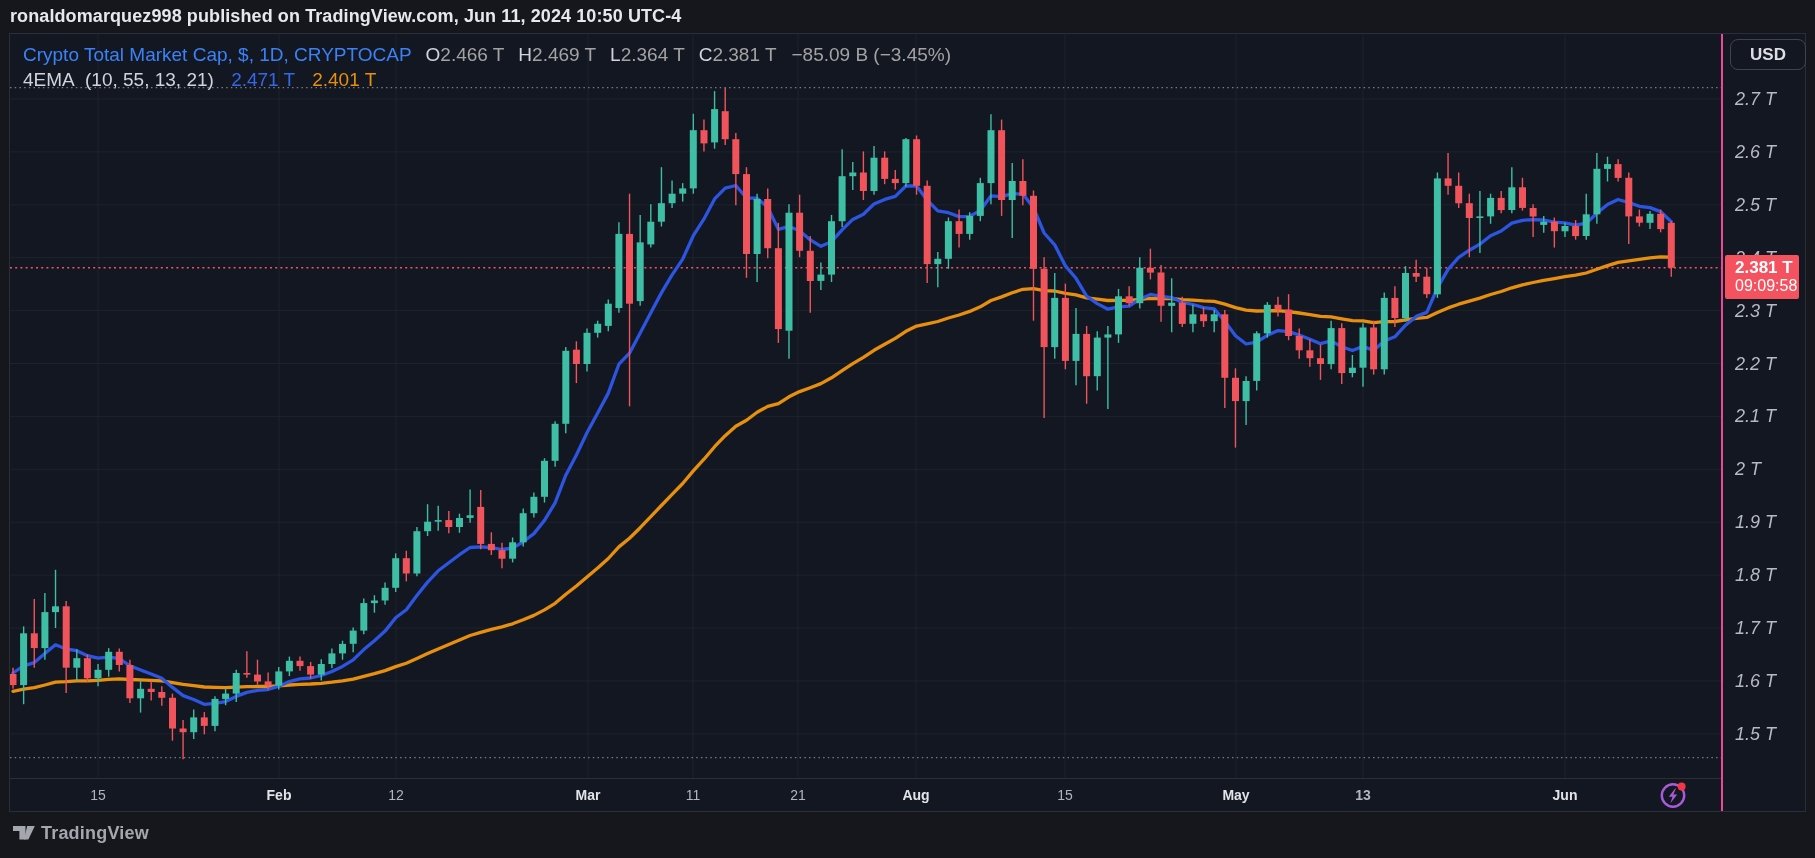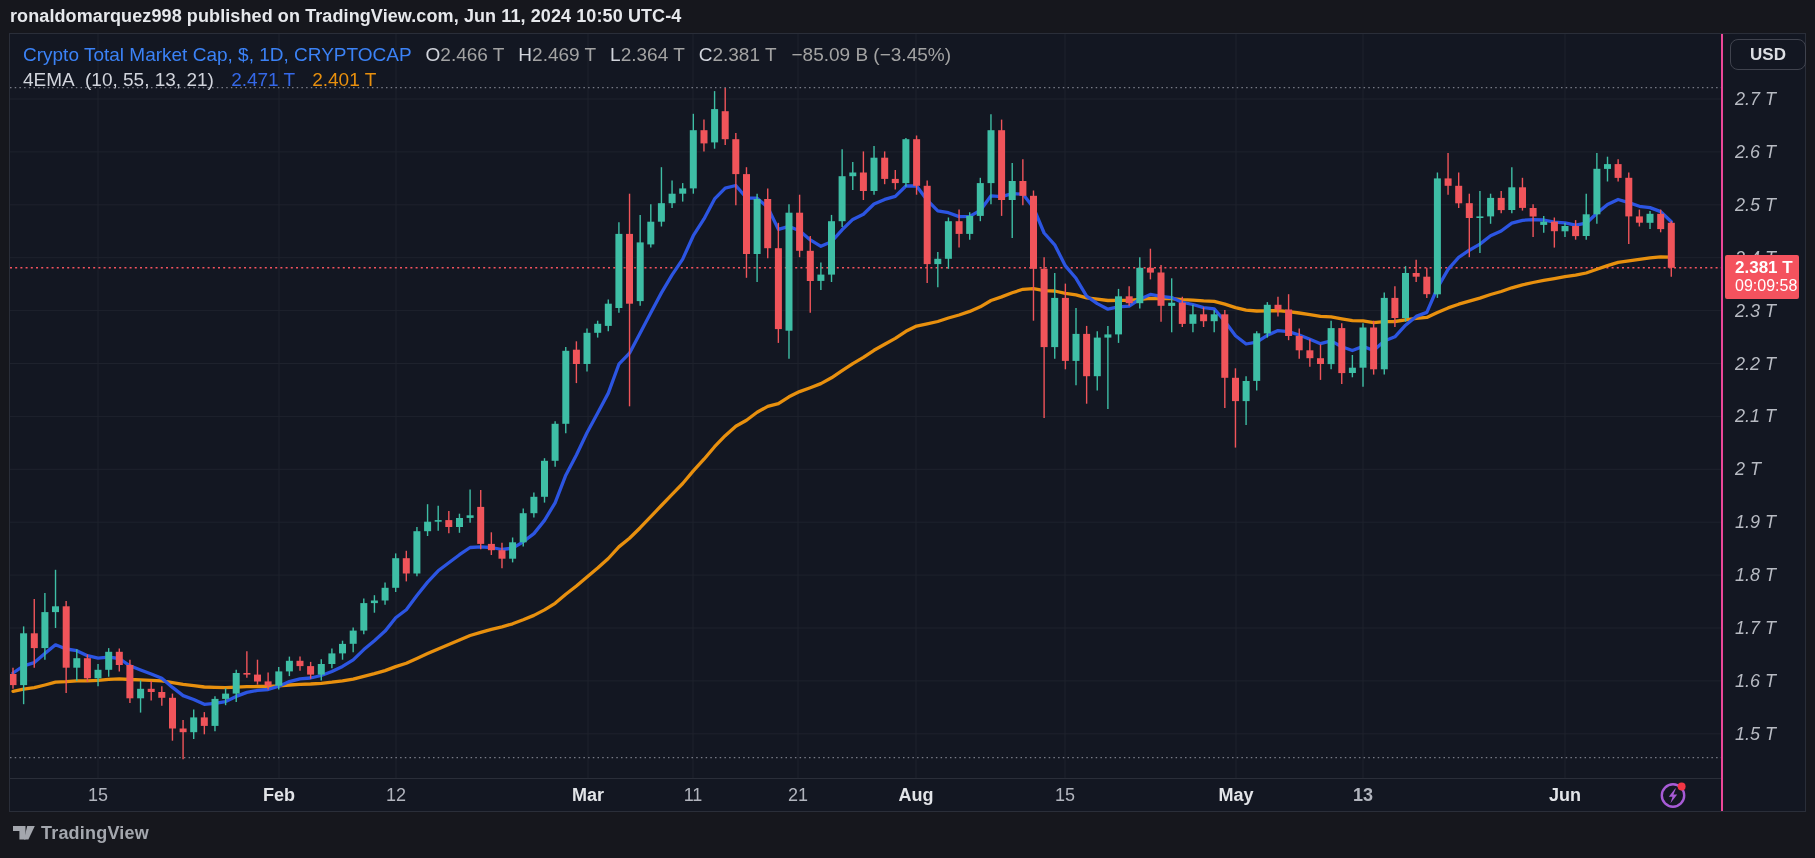--- a/index.html
+++ b/index.html
@@ -54,21 +54,21 @@
     padding:3px 0 0 10px;box-sizing:border-box;z-index:6;
   }
   .price-tag .p{font-size:17px;font-weight:700;line-height:19px;}
   .price-tag .cd{font-size:16px;font-weight:400;line-height:18px;}
   .time-scale{
     position:absolute;left:0;top:744px;width:1711px;height:33px;
     border-top:1px solid #2a2e39;box-sizing:border-box;z-index:4;
   }
   .ta-label{
     position:absolute;top:50%;transform:translate(-50%,-50%);
-    font-size:18px;color:#b2b5be;
+    font-size:14px;color:#b2b5be;
   }
   .ta-label.month{color:#e2e4e8;font-weight:700;}
   .flash-btn{
     position:absolute;left:1649px;top:746px;width:30px;height:30px;z-index:7;cursor:pointer;
   }
   .footer{
     position:absolute;left:13px;top:821px;height:24px;
     display:flex;align-items:center;gap:4px;z-index:3;
   }
   .footer .brand{color:#a4a7ae;font-size:18px;font-weight:600;letter-spacing:0.2px;}

